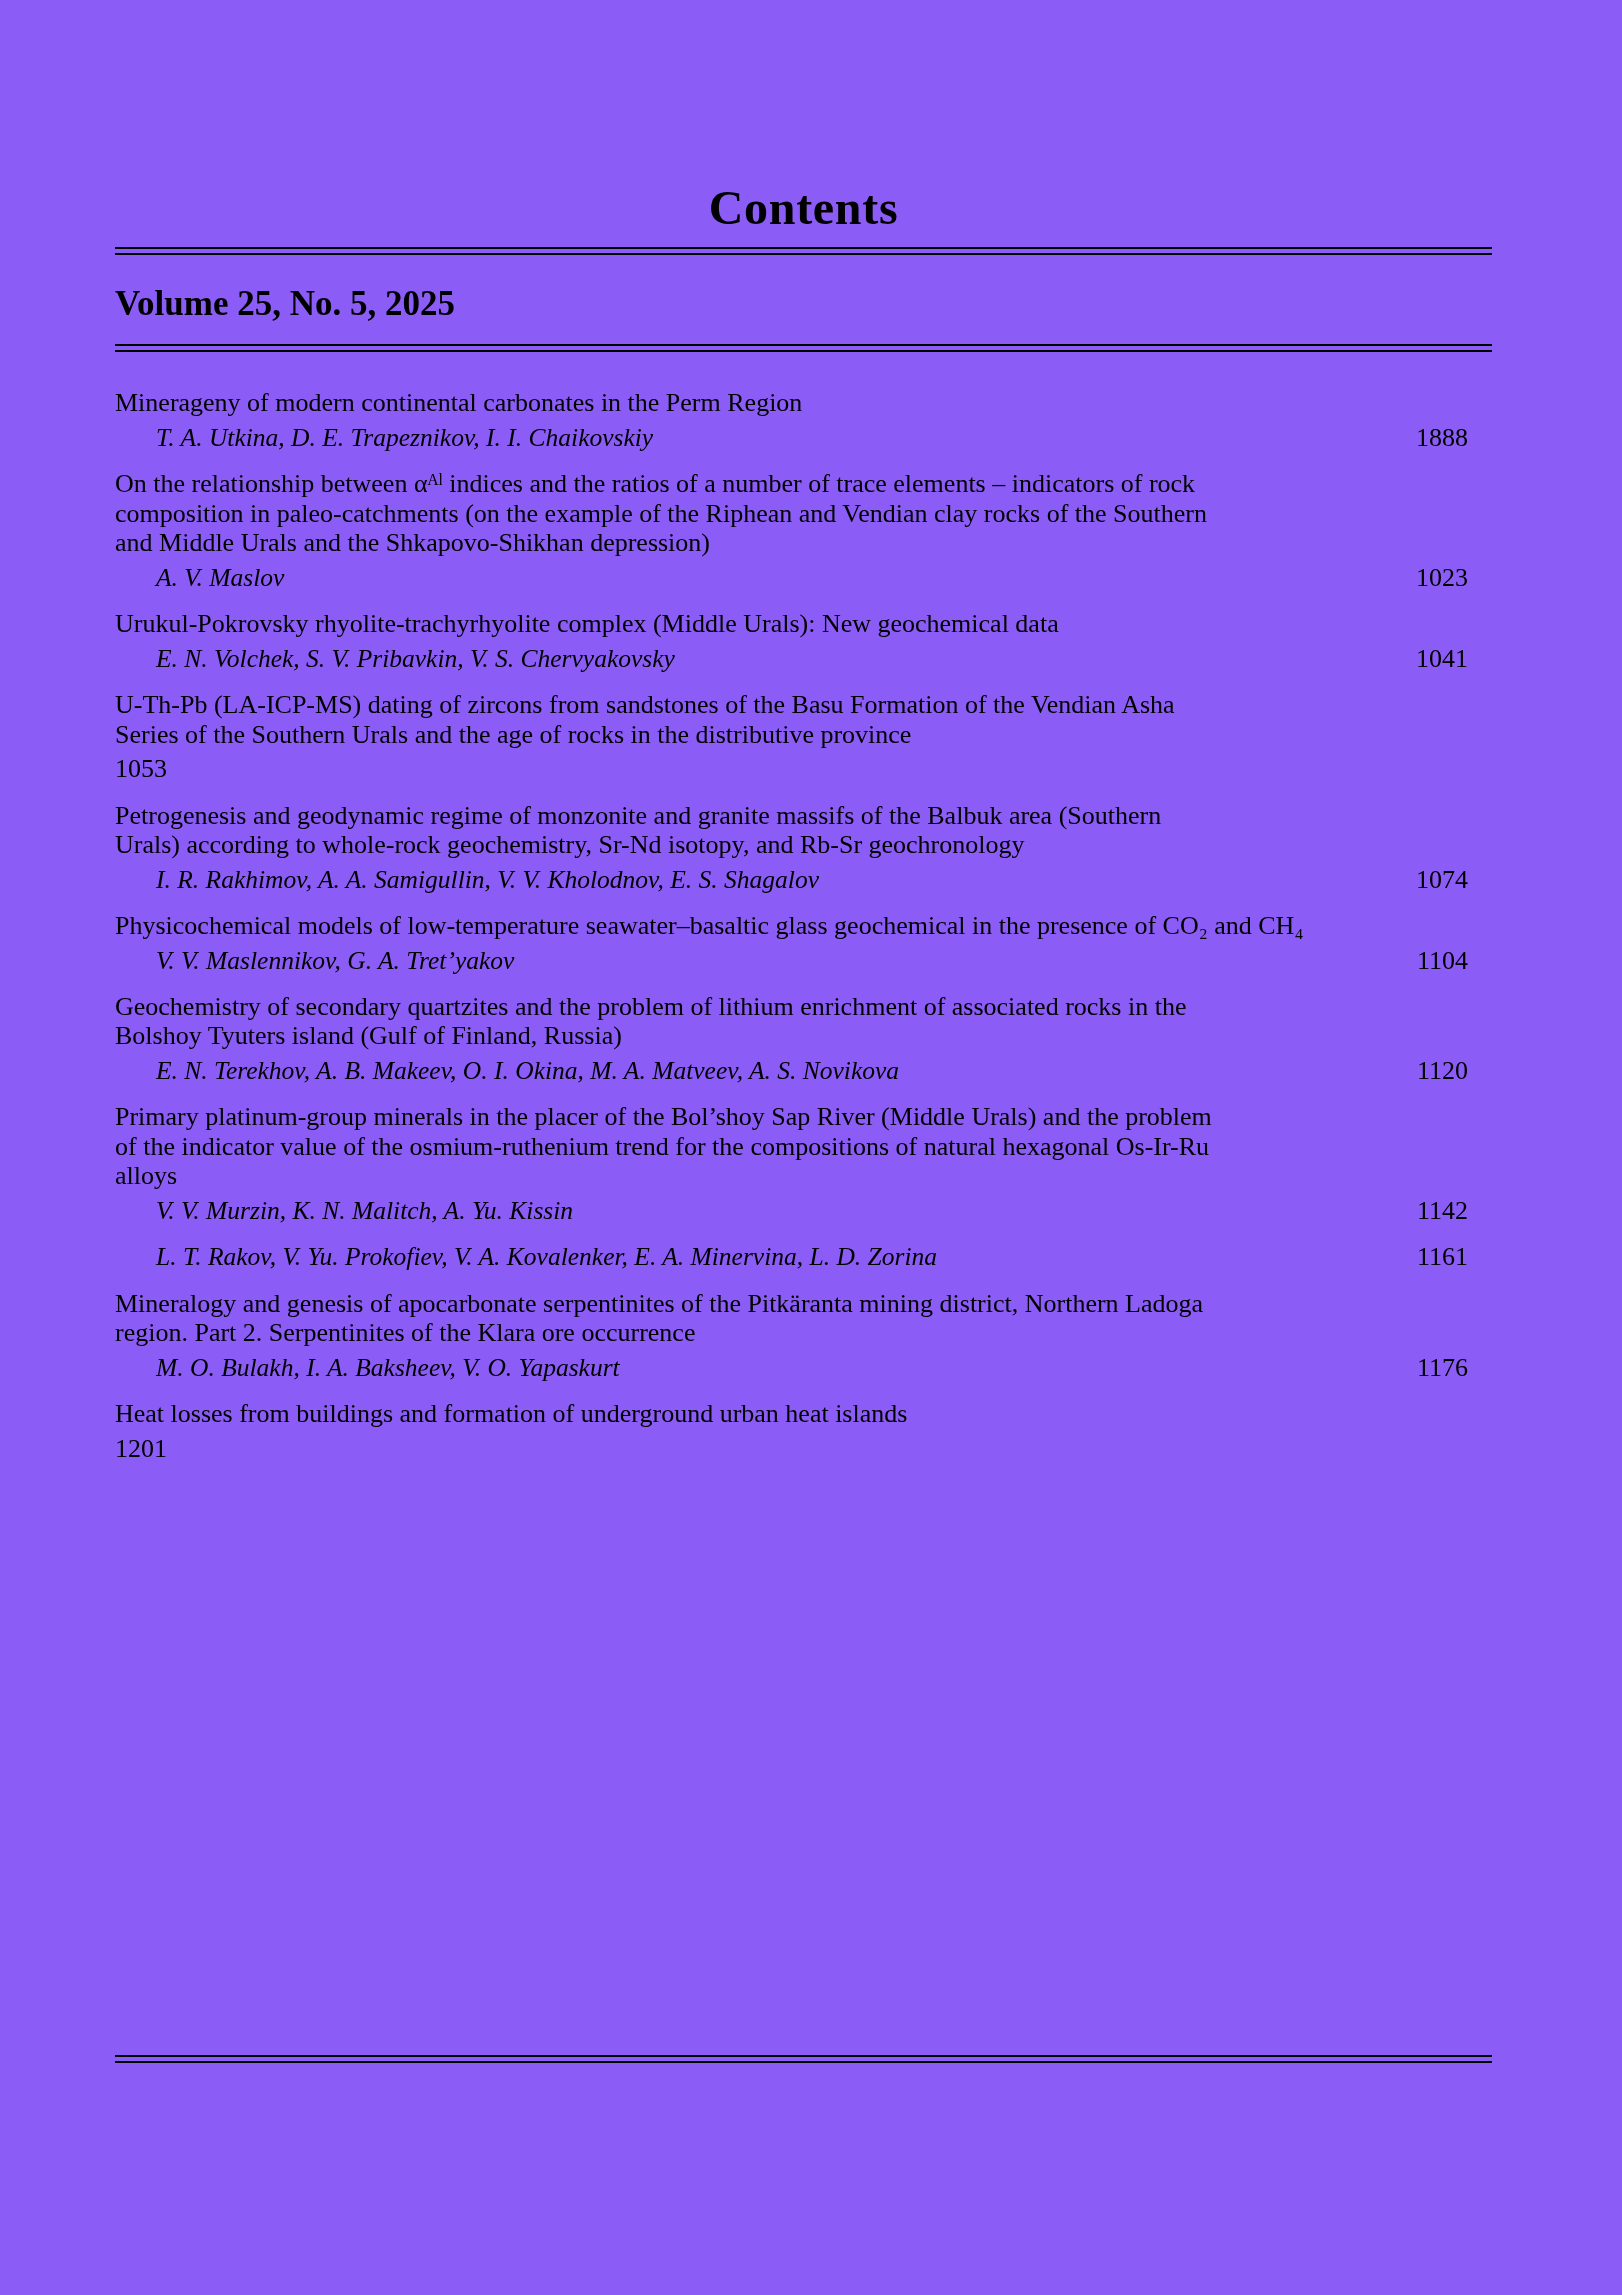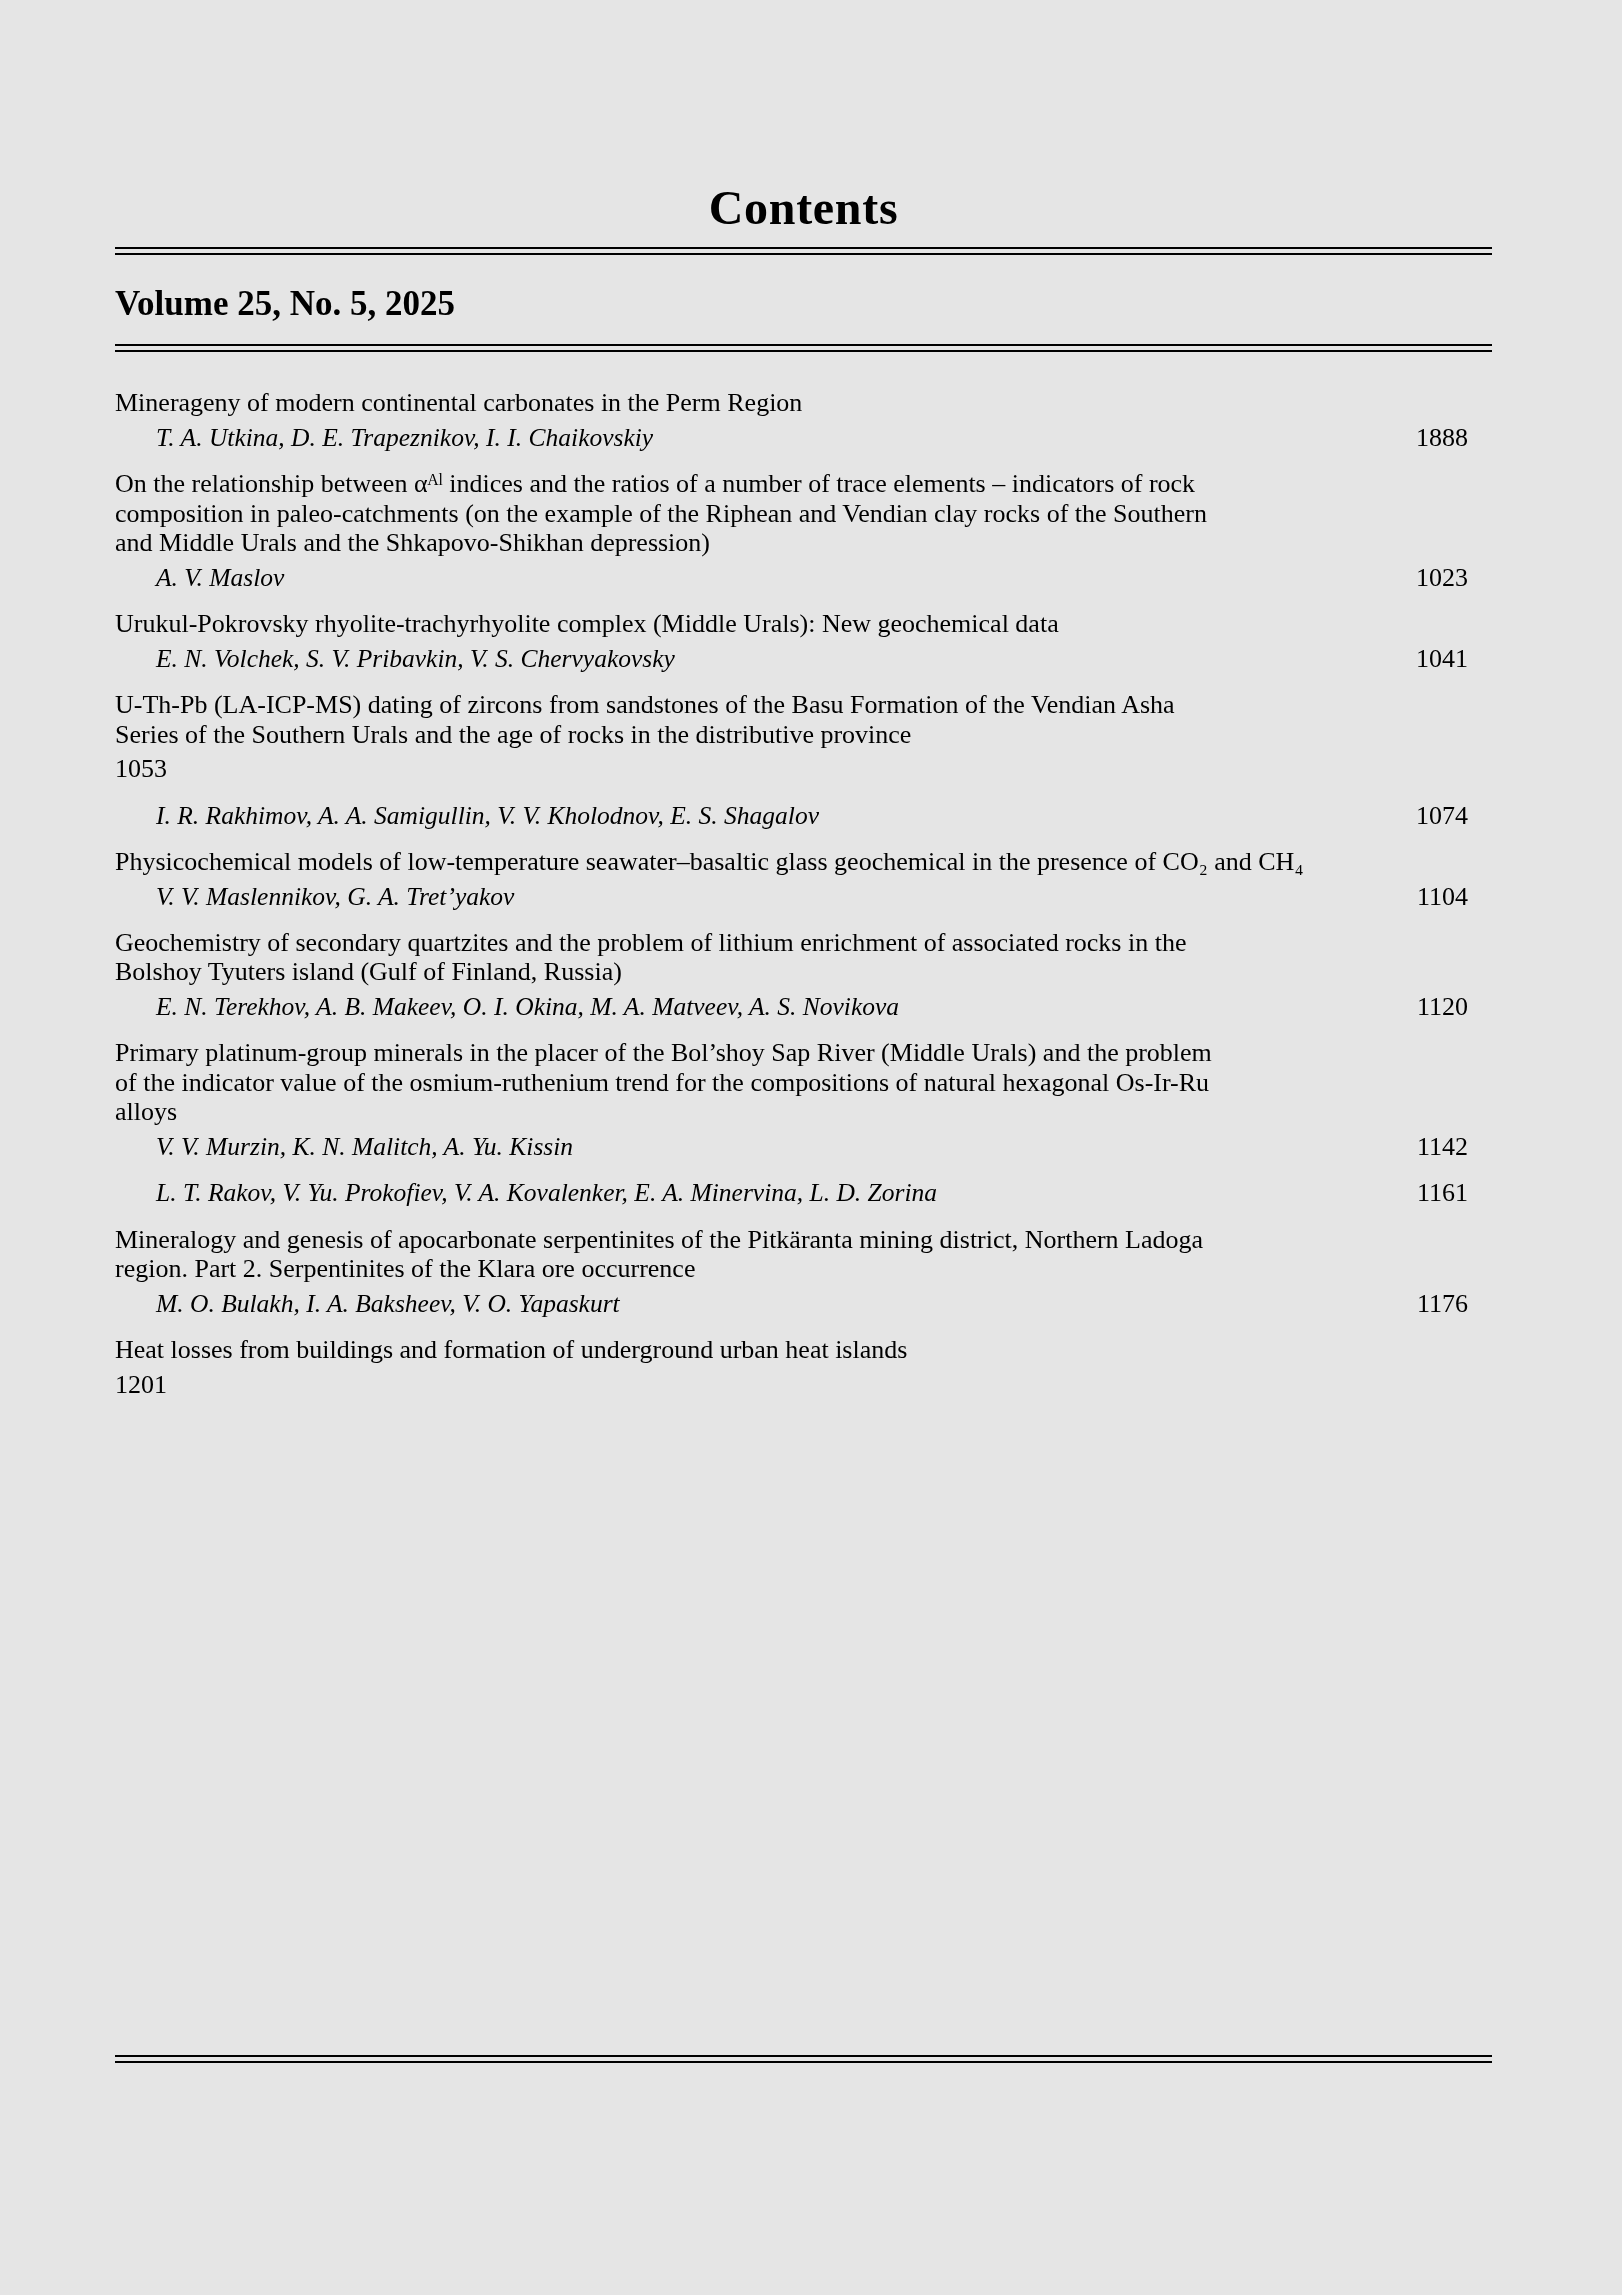--- a/index.html
+++ b/index.html
@@ -1,21 +1,21 @@
 <!DOCTYPE html>
 <html style="font-size:10.5px"><head>
 <meta charset="utf-8">
 <title>Contents</title>
 <style>
   html,body{margin:0;padding:0;background:#888;}
   .page{
     position:relative;
     width:1623px;height:2295px;
     margin:0 auto;
-    background:#e5e5e5;
+    background:#8b5cf6;
     color:#000000;
     font-family:"Liberation Serif","DejaVu Serif",serif;
     overflow:hidden;
   }
   .content{
     padding:184px 131px 0 115px;
   }
   .contents-title{
     margin:0 0 15px 0;
     text-align:center;
@@ -115,20 +115,22 @@
     </div>
   </div>
         <div class="entry">
     <div class="entry-title">U-Th-Pb (LA-ICP-MS) dating of zircons from sandstones of the Basu Formation of the Vendian Asha
 Series of the Southern Urals and the age of rocks in the distributive province</div>
     <div class="entry-meta">
       <span class="page-num">1053</span>
     </div>
   </div>
         <div class="entry">
+    <div class="entry-title">Petrogenesis and geodynamic regime of monzonite and granite massifs of the Balbuk area (Southern
+Urals) according to whole-rock geochemistry, Sr-Nd isotopy, and Rb-Sr geochronology</div>
     <div class="entry-meta">
       <span class="authors">I. R. Rakhimov, A. A. Samigullin, V. V. Kholodnov, E. S. Shagalov</span>
       <span class="page-num">1074</span>
     </div>
   </div>
         <div class="entry">
     <div class="entry-title">Physicochemical models of low-temperature seawater–basaltic glass geochemical in the presence of CO₂ and CH₄</div>
     <div class="entry-meta">
       <span class="authors">V. V. Maslennikov, G. A. Tret’yakov</span>
       <span class="page-num">1104</span>

